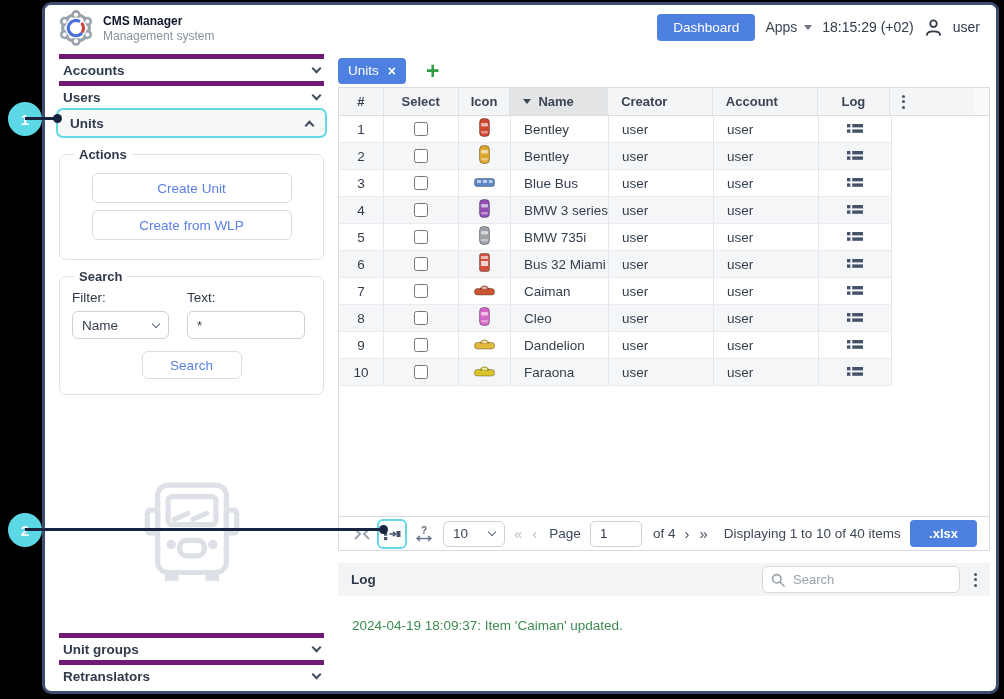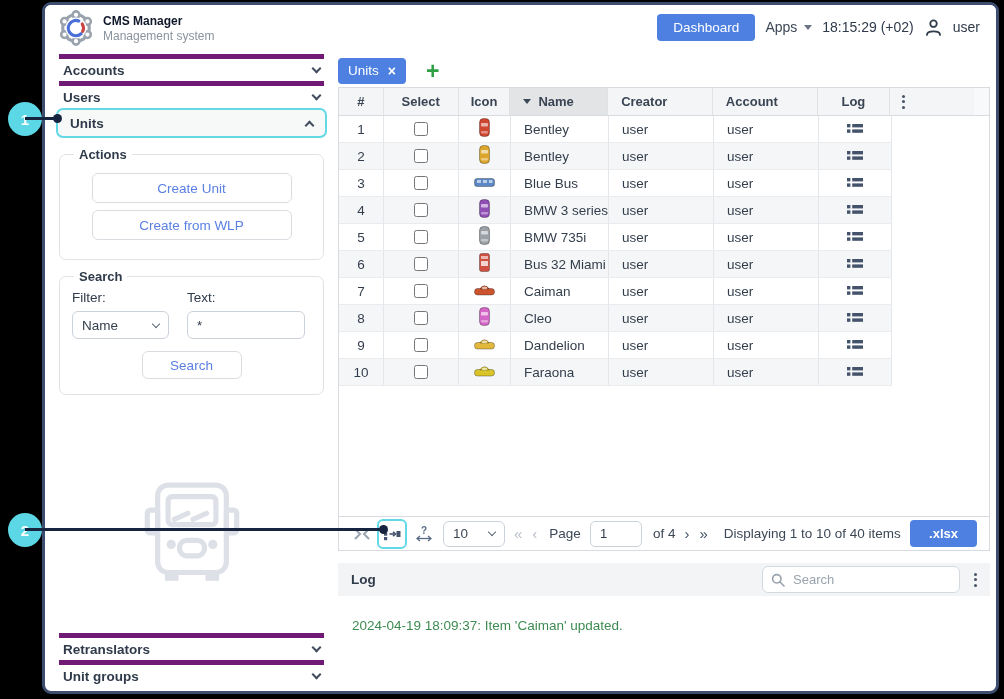--- a/index.html
+++ b/index.html
@@ -213,25 +213,25 @@
         </g>
         <circle cx="26" cy="61" r="4.5" fill="#dde1e7"></circle>
         <circle cx="66" cy="61" r="4.5" fill="#dde1e7"></circle>
         <rect x="20" y="88" width="13" height="8" fill="#dde1e7"></rect>
         <rect x="59" y="88" width="13" height="8" fill="#dde1e7"></rect>
       </svg>
     </div>
 
     <div class="side-bottom" id="side-nav-bottom">
         <div class="nav-item">
+          <span>Unit groups</span>
+          <span class="chev"></span>
+        </div>
+        <div class="nav-item">
           <span>Retranslators</span>
-          <span class="chev"></span>
-        </div>
-        <div class="nav-item">
-          <span>Unit groups</span>
           <span class="chev"></span>
         </div>
       </div>
   </div>
 
   <div class="main">
     <div class="tab-row">
       <div class="tab">
         <span>Units</span>
         <span class="tab-close">×</span>

